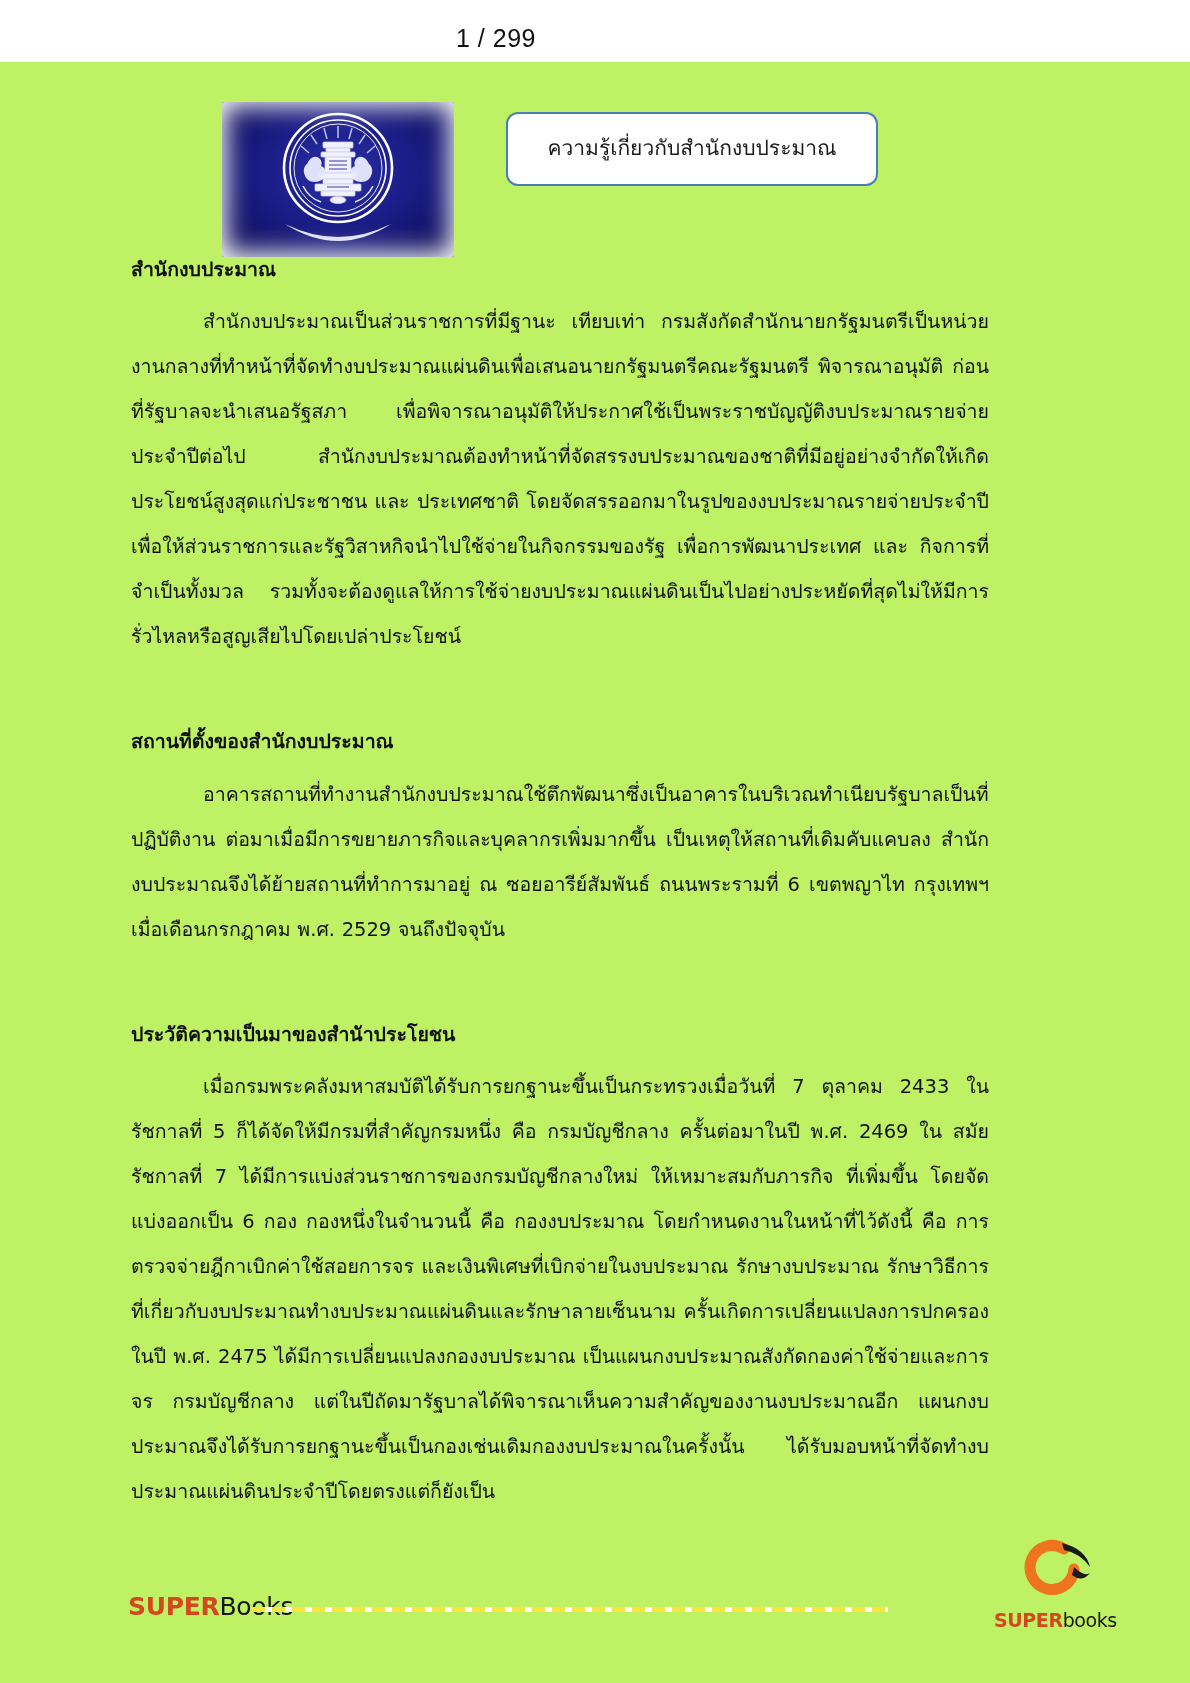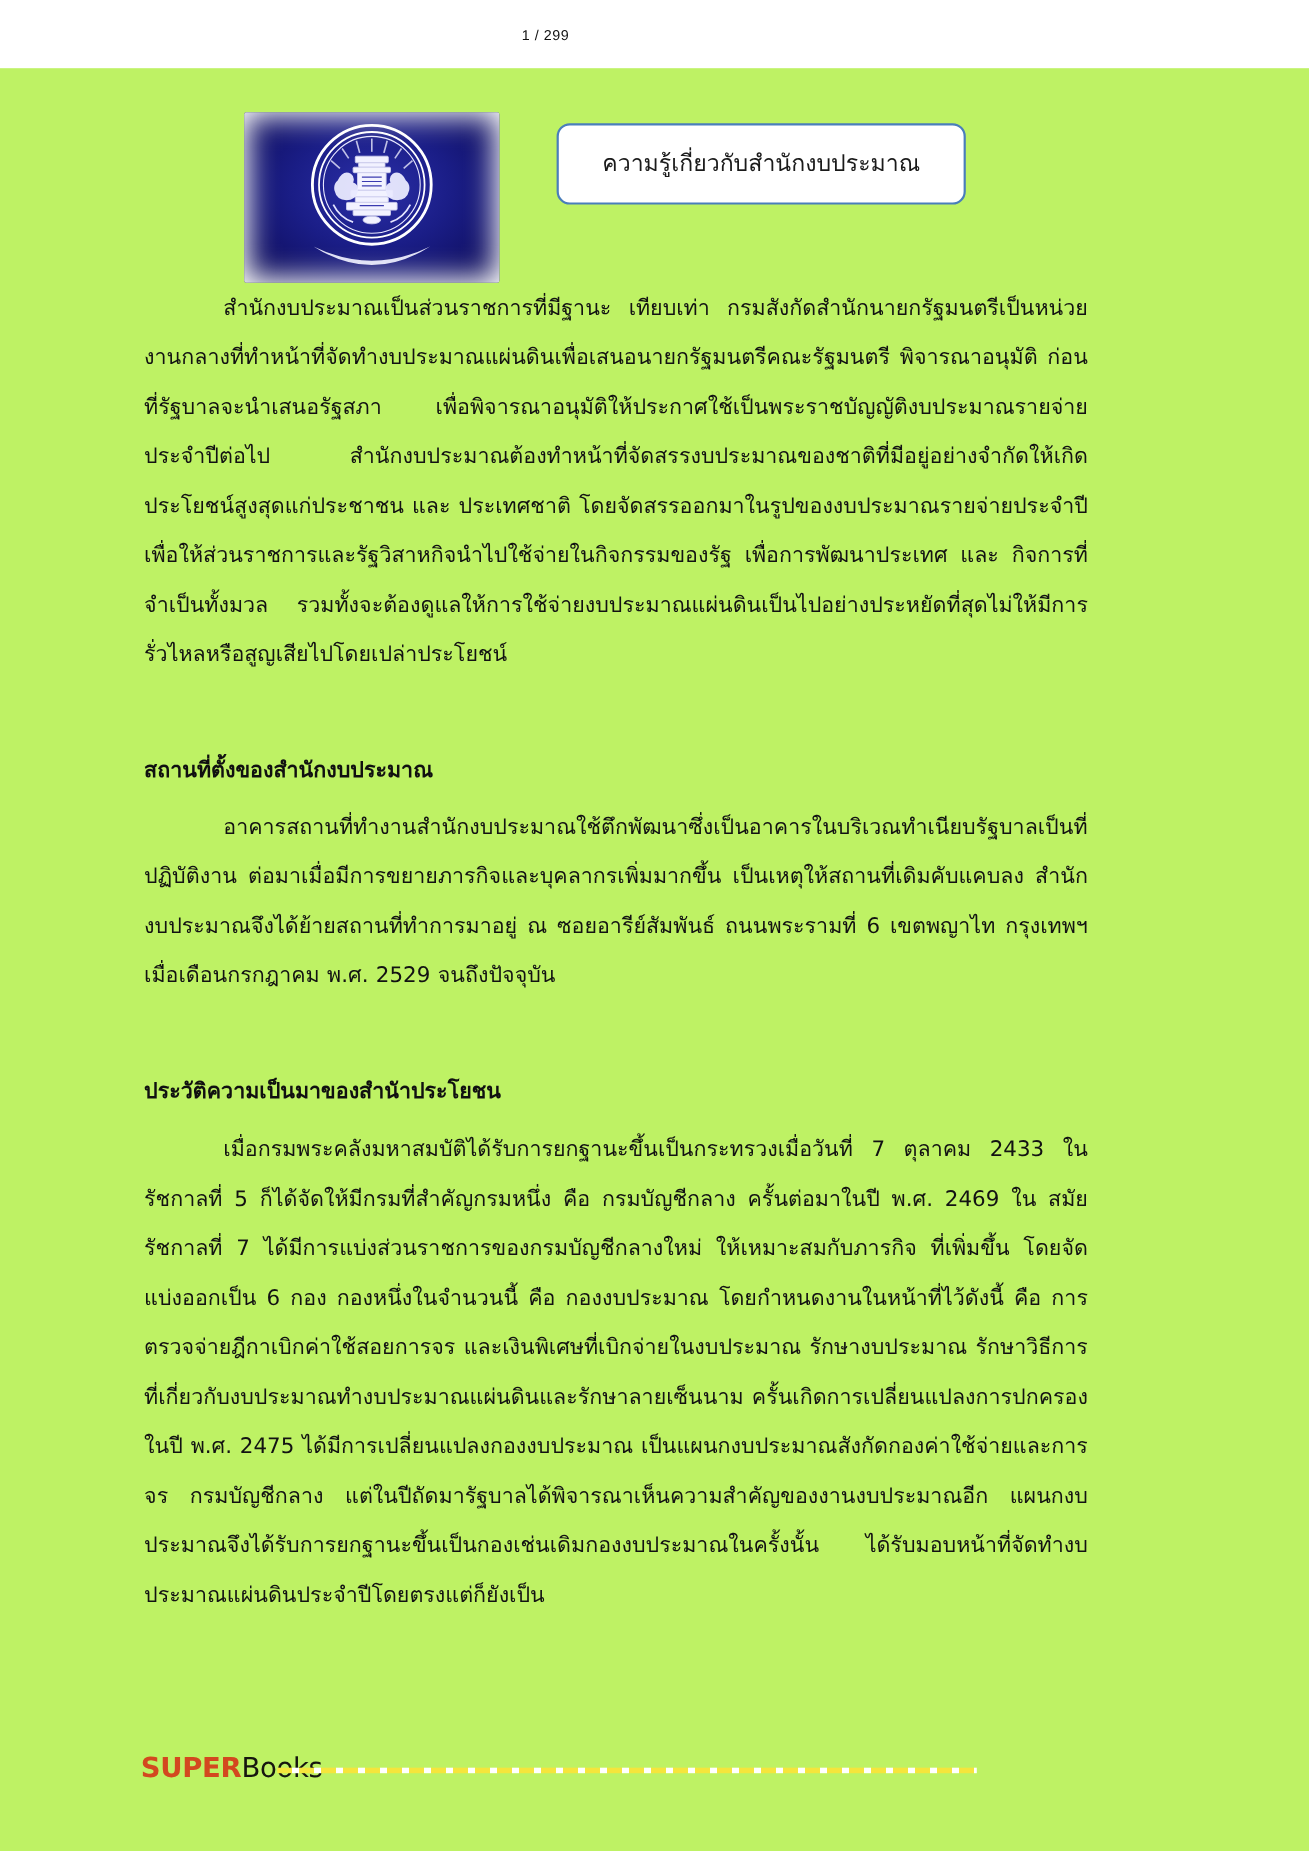--- a/index.html
+++ b/index.html
@@ -17,21 +17,21 @@
   }
 
   
   .page-indicator {
     position: absolute;
     top: 24px;
     left: 0;
     width: 992px;
     text-align: center;
     font-family: "Liberation Sans", sans-serif;
-    font-size: 13px;
+    font-size: 25px;
     color: #111111;
     letter-spacing: 0.5px;
   }
 
   
   .sheet {
     position: absolute;
     top: 62px;
     left: 0;
     width: 1190px;
@@ -264,20 +264,21 @@
     </div>
 
     <div class="header-title-box">
       <span class="header-title-text">ความรู้เกี่ยวกับสำนักงบประมาณ</span>
     </div>
   </div>
 
   <div class="content">
 
     <div class="section">
+      <h2 class="section-heading">สำนักงบประมาณ</h2>
       <p class="body-par">สำนักงบประมาณเป็นส่วนราชการที่มีฐานะ เทียบเท่า กรมสังกัดสำนักนายกรัฐมนตรีเป็นหน่วยงานกลางที่ทำหน้าที่จัดทำงบประมาณแผ่นดินเพื่อเสนอนายกรัฐมนตรีคณะรัฐมนตรี พิจารณาอนุมัติ ก่อนที่รัฐบาลจะนำเสนอรัฐสภา เพื่อพิจารณาอนุมัติให้ประกาศใช้เป็นพระราชบัญญัติงบประมาณรายจ่ายประจำปีต่อไป สำนักงบประมาณต้องทำหน้าที่จัดสรรงบประมาณของชาติที่มีอยู่อย่างจำกัดให้เกิดประโยชน์สูงสุดแก่ประชาชน และ ประเทศชาติ โดยจัดสรรออกมาในรูปของงบประมาณรายจ่ายประจำปี เพื่อให้ส่วนราชการและรัฐวิสาหกิจนำไปใช้จ่ายในกิจกรรมของรัฐ เพื่อการพัฒนาประเทศ และ กิจการที่จำเป็นทั้งมวล รวมทั้งจะต้องดูแลให้การใช้จ่ายงบประมาณแผ่นดินเป็นไปอย่างประหยัดที่สุดไม่ให้มีการรั่วไหลหรือสูญเสียไปโดยเปล่าประโยชน์</p>
     </div>
 
     <div class="gap-xl"></div>
 
     <div class="section">
       <h2 class="section-heading">สถานที่ตั้งของสำนักงบประมาณ</h2>
       <p class="body-par">อาคารสถานที่ทำงานสำนักงบประมาณใช้ตึกพัฒนาซึ่งเป็นอาคารในบริเวณทำเนียบรัฐบาลเป็นที่ปฏิบัติงาน ต่อมาเมื่อมีการขยายภารกิจและบุคลากรเพิ่มมากขึ้น เป็นเหตุให้สถานที่เดิมคับแคบลง สำนักงบประมาณจึงได้ย้ายสถานที่ทำการมาอยู่ ณ ซอยอารีย์สัมพันธ์ ถนนพระรามที่ 6 เขตพญาไท กรุงเทพฯ เมื่อเดือนกรกฎาคม พ.ศ. 2529 จนถึงปัจจุบัน</p>
     </div>
 
@@ -292,16 +293,31 @@
 
   <div class="footer">
 
     <div class="footer-brand">
       <span class="brand-super">SUPER</span>
       <span class="brand-books">Books</span>
     </div>
 
     <div class="footer-dashes"></div>
 
+    <div class="footer-logo-right">
+      <div class="logo-mark">
+        <svg width="96" height="58" viewBox="0 0 96 58" aria-hidden="true">
+
+          <path d="M62 10
+                   a22 22 0 1 0 10 20" fill="none" stroke="#ef7420" stroke-width="11" stroke-linecap="round"></path>
+
+          <path d="M60 4 q24 6 28 24 q-10 -14 -26 -17 z" fill="#1b1b1b"></path>
+          <path d="M72 28 q10 10 16 6 q-8 10 -18 2 z" fill="#1b1b1b"></path>
+        </svg>
+      </div>
+      <div class="logo-word">
+        <span class="w-super">SUPER</span><span class="w-books">books</span>
+      </div>
+    </div>
 
   </div>
 
 </div>
 
 </body></html>

